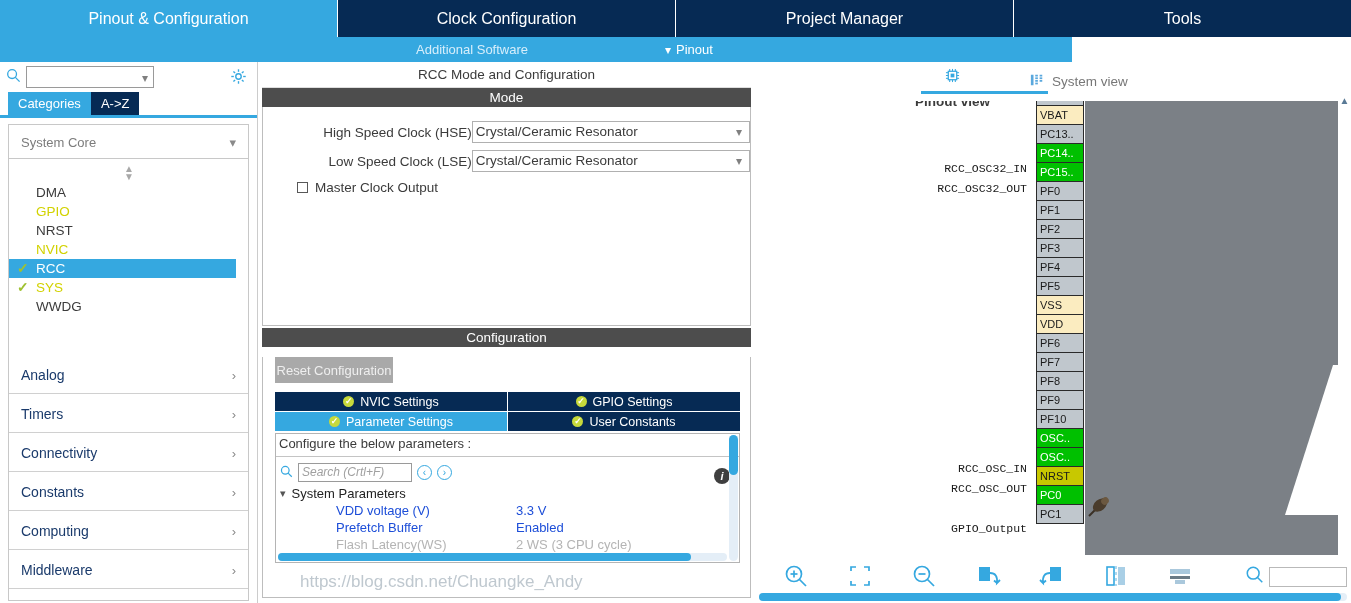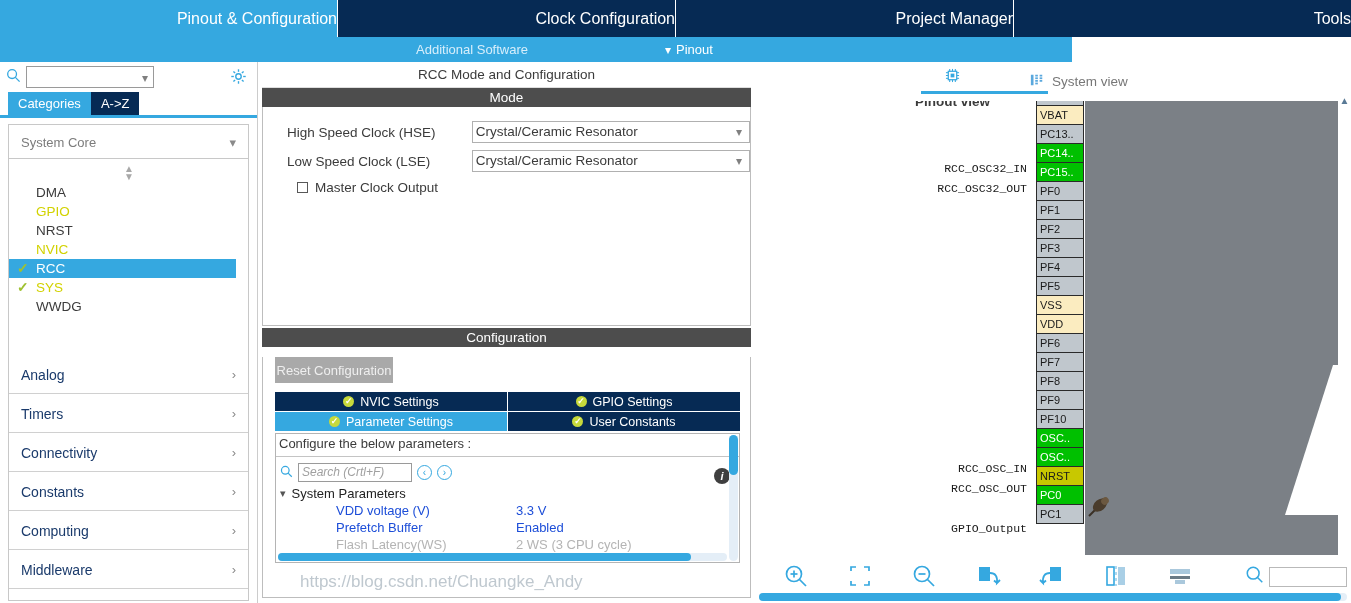--- a/index.html
+++ b/index.html
@@ -7,21 +7,21 @@
     width: 1351px; height: 603px;
     font-family: "Liberation Sans", sans-serif;
     background: #ffffff;
     overflow: hidden;
   }
   #app { position: relative; width: 1351px; height: 603px; }
 
   
   .topnav { display: flex; height: 37px; width: 1351px; }
   .topnav .tab {
-    flex: 1; display: flex; align-items: center; justify-content: flex-end;
+    flex: 1; display: flex; align-items: center; justify-content: center;
     color: #ffffff; font-size: 16px; background: #062a54;
     border-right: 1px solid #ffffff;
   }
   .topnav .tab:last-child { border-right: none; }
   .topnav .tab.active { background: #35a8e0; }
 
   .subbar {
     height: 25px; width: 1072px; background: #35a8e0;
     display: flex; align-items: center; position: relative;
   }
@@ -83,21 +83,21 @@
     font-size: 13.5px; padding-left: 27px; position: relative; color: #3b3b3b;
   }
   .ip-item .chk {
     position: absolute; left: 8px; top: 1px; color: #9fc131;
     font-size: 14px; font-weight: bold;
   }
   .ip-item.yellow { color: #d2d200; }
   .ip-item.sel { background: #35a8e0; color: #ffffff; margin: 0 12px 0 0; }
   .ip-item.sel .chk { color: #9fc131; }
   .cat-row {
-    display: flex; align-items: flex-start; justify-content: space-between;
+    display: flex; align-items: center; justify-content: space-between;
     padding: 12px 12px 10px 12px; color: #1a3a6b; font-size: 14px;
     border-bottom: 1px solid #d0d0d0; margin: 0 0 0 0;
   }
 
   
   .center {
     position: absolute; left: 262px; top: 62px; width: 489px; height: 541px;
   }
   .panel-title {
     background: #ffffff; text-align: center; font-size: 13.5px; color: #3b3b3b;
@@ -105,21 +105,21 @@
   }
   .bar-dark {
     background: #4d4d4d; color: #ffffff; text-align: center;
     font-size: 13.5px; height: 19px; line-height: 19px;
   }
   .mode-box {
     border: 1px solid #bdbdbd; border-top: none; height: 219px; background: #fff;
     padding: 14px 0 0 0;
   }
   .mode-row { display: flex; align-items: center; margin-bottom: 7px; padding-left: 24px; }
-  .mode-lbl { font-size: 13.5px; color: #3b3b3b; width: 190px; }
+  .mode-lbl { font-size: 13.5px; color: #3b3b3b; width: 190px; text-align: right; }
   .dd {
     width: 286px; height: 22px; border: 1px solid #b0b0b0; background: #fff;
     position: relative; font-size: 13.5px; color: #3b3b3b;
   }
   .dd span.v { padding: 2px 0 0 3px; display: block; }
   .dd .arrow { position: absolute; right: 7px; top: 3px; color: #808080; font-size: 12px; }
   .chkrow { display: flex; align-items: center; gap: 7px; padding-left: 34px; margin-top: 8px; }
   .cbox { width: 11px; height: 11px; border: 1px solid #585858; background: #fff; }
   .chklbl { font-size: 13.5px; color: #3b3b3b; }
 

